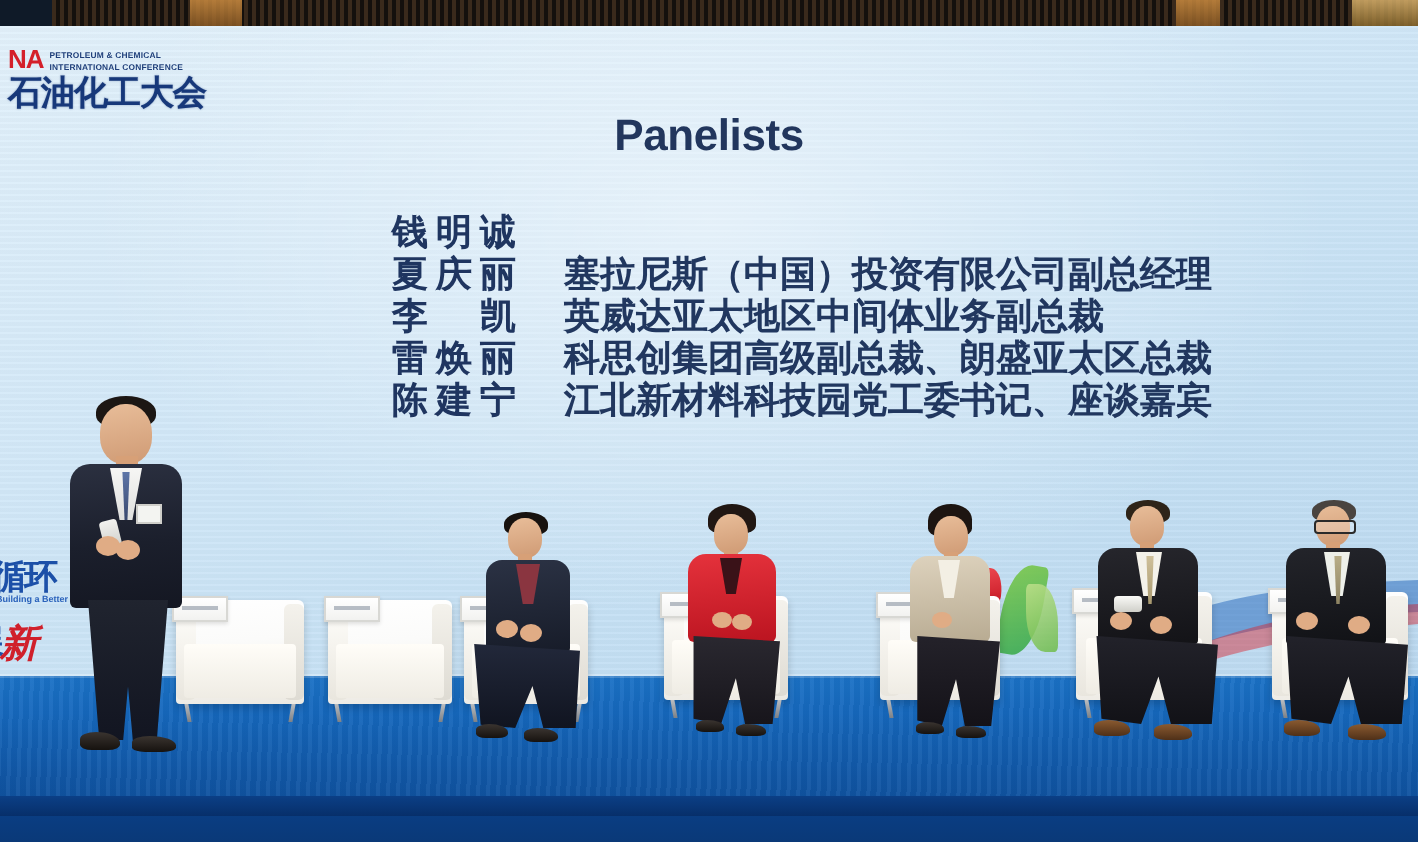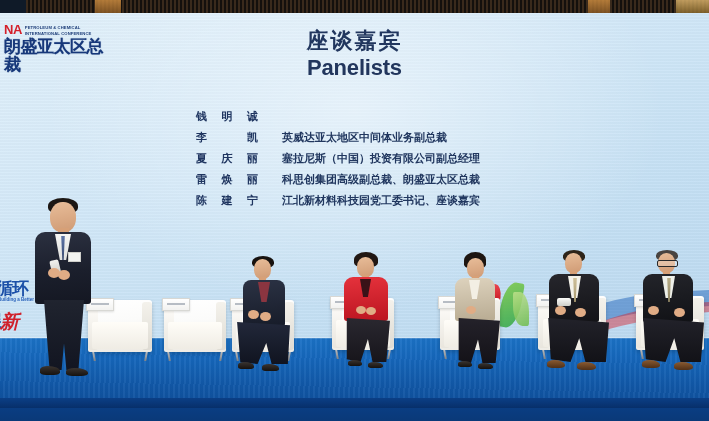--- a/index.html
+++ b/index.html
@@ -123,21 +123,21 @@
     position: absolute;
     left: 196px; top: 107px;
     z-index: 20;
     display: flex;
     flex-direction: column;
     gap: 2px;
   }
   .panel-row {
     display: flex;
     align-items: center;
-    font-size: 11px;
+    font-size: 18px;
     font-weight: 700;
     color: #223a63;
     line-height: 19px;
     white-space: nowrap;
   }
   .p-name {
     width: 62px;
     text-align: justify;
     text-align-last: justify;
     font-weight: 800;
@@ -436,37 +436,36 @@
   </div>
 
   <div class="logo">
     <div class="logo-row1">
       <div class="logo-na">NA</div>
       <div>
         <div class="logo-en">PETROLEUM &amp; CHEMICAL</div>
         <div class="logo-en">INTERNATIONAL CONFERENCE</div>
       </div>
     </div>
-    <div class="logo-cn">朗盛亚太区总裁</div>
-  </div>
-
-  <div class="title-cn">座谈嘉宾</div>
+    <div class="logo-cn">石油化工大会</div>
+  </div>
+
   <div class="title-en">Panelists</div>
 
   <div class="panel-list">
     <div class="panel-row">
       <span class="p-name">钱明诚</span>
     </div>
     <div class="panel-row">
+      <span class="p-name">夏庆丽</span>
+      <span class="p-title">塞拉尼斯（中国）投资有限公司副总经理</span>
+    </div>
+    <div class="panel-row">
       <span class="p-name">李 凯</span>
       <span class="p-title">英威达亚太地区中间体业务副总裁</span>
-    </div>
-    <div class="panel-row">
-      <span class="p-name">夏庆丽</span>
-      <span class="p-title">塞拉尼斯（中国）投资有限公司副总经理</span>
     </div>
     <div class="panel-row">
       <span class="p-name">雷焕丽</span>
       <span class="p-title">科思创集团高级副总裁、朗盛亚太区总裁</span>
     </div>
     <div class="panel-row">
       <span class="p-name">陈建宁</span>
       <span class="p-title">江北新材料科技园党工委书记、座谈嘉宾</span>
     </div>
   </div>

